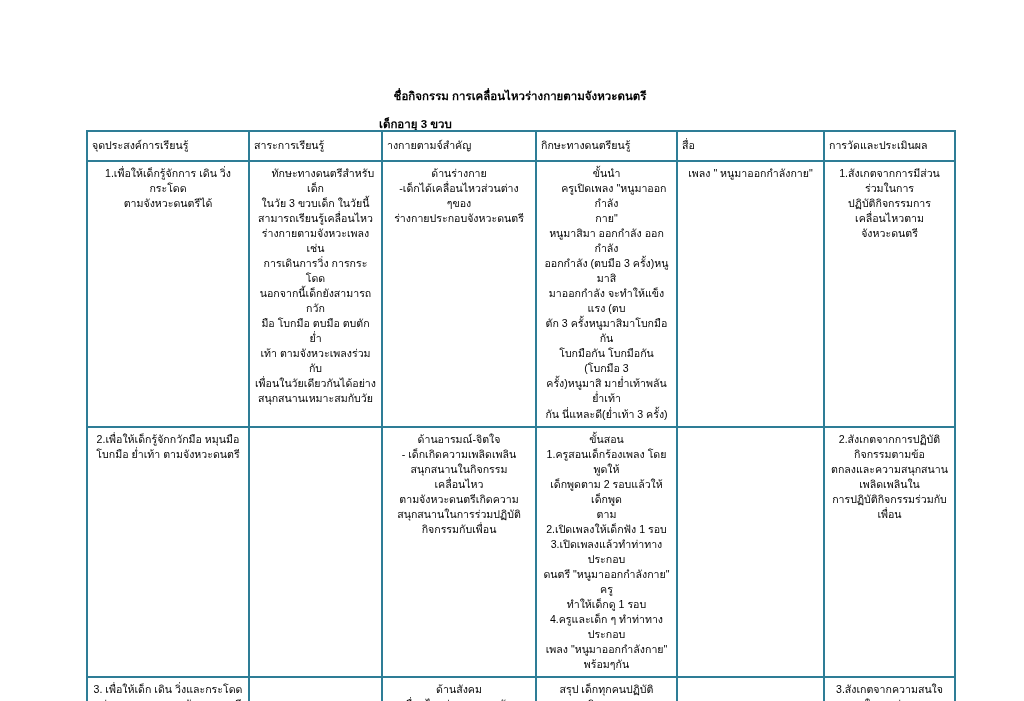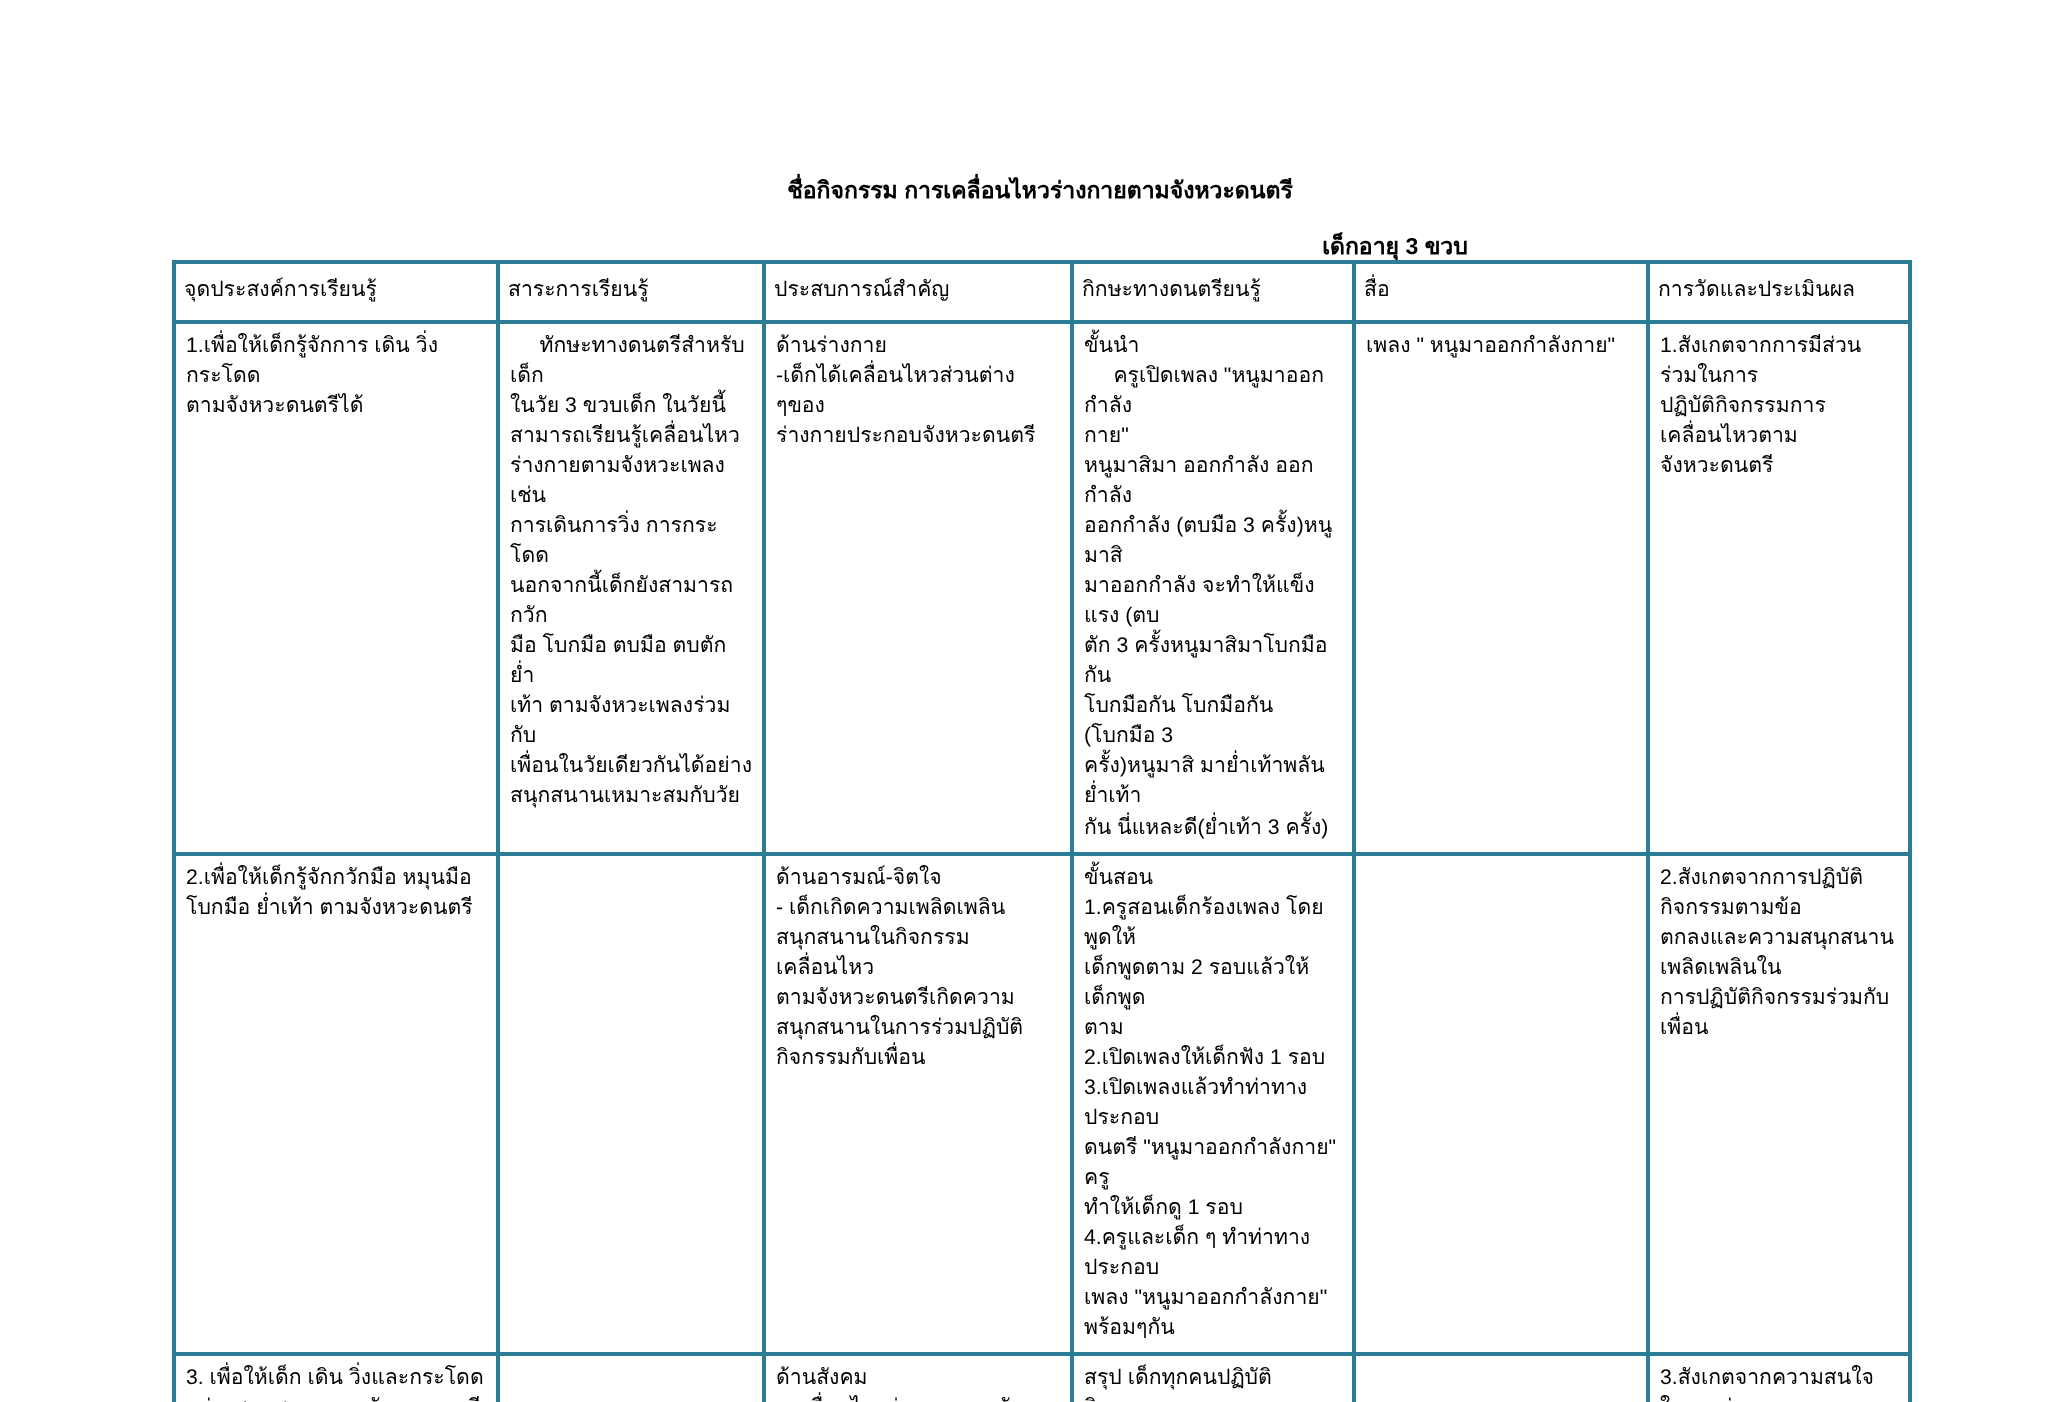--- a/index.html
+++ b/index.html
@@ -19,40 +19,40 @@
   .doc-header {
     margin-top: 68px;
     font-weight: bold;
     font-size: 11.5px;
     line-height: 16px;
   }
   .doc-title-line1 { text-align: center; }
   .doc-title-line2 {
     display: flex;
     align-items: center;
-    flex-direction: column;
   }
   .doc-title-line2 .age { margin-left: 355px; }
   .doc-title-line2 .author { margin-left: 95px; }
   table.lesson-table {
     position: absolute;
     left: 78px; top: 122px;
     width: 868px;
     border-collapse: collapse;
     table-layout: fixed;
   }
   table.lesson-table th, table.lesson-table td {
     border: 2px solid var(--border-color);
     font-weight: normal;
     vertical-align: top;
     padding: 4px 5px;
     font-size: 10.6px;
     line-height: 1.42;
     white-space: pre-wrap;
     word-wrap: break-word;
+    text-align: center;
   }
   table.lesson-table th {
     vertical-align: middle;
     text-align: left;
     height: 30px;
     padding: 2px 4px;
   }
   .col1 { width: 162px; }
   .col2 { width: 133px; }
   .col3 { width: 154px; }
@@ -81,21 +81,21 @@
         <col class="col2">
         <col class="col3">
       <col class="col4">
         <col class="col5">
         <col class="col6">
     </colgroup>
     <thead>
       <tr>
         <th>จุดประสงค์การเรียนรู้</th>
         <th>สาระการเรียนรู้</th>
-        <th>ประสบการณ์สำคัญ</th>
+        <th>างกายตามจ์สำคัญ</th>
         <th>กิกษะทางดนตรียนรู้</th>
         <th>สื่อ</th>
         <th>การวัดและประเมินผล</th>
       </tr>
     </thead>
     <tbody>
       <tr class="r1">
         <td>1.เพื่อให้เด็กรู้จักการ เดิน วิ่งกระโดด
 ตามจังหวะดนตรีได้</td>
         <td>     ทักษะทางดนตรีสำหรับเด็ก

